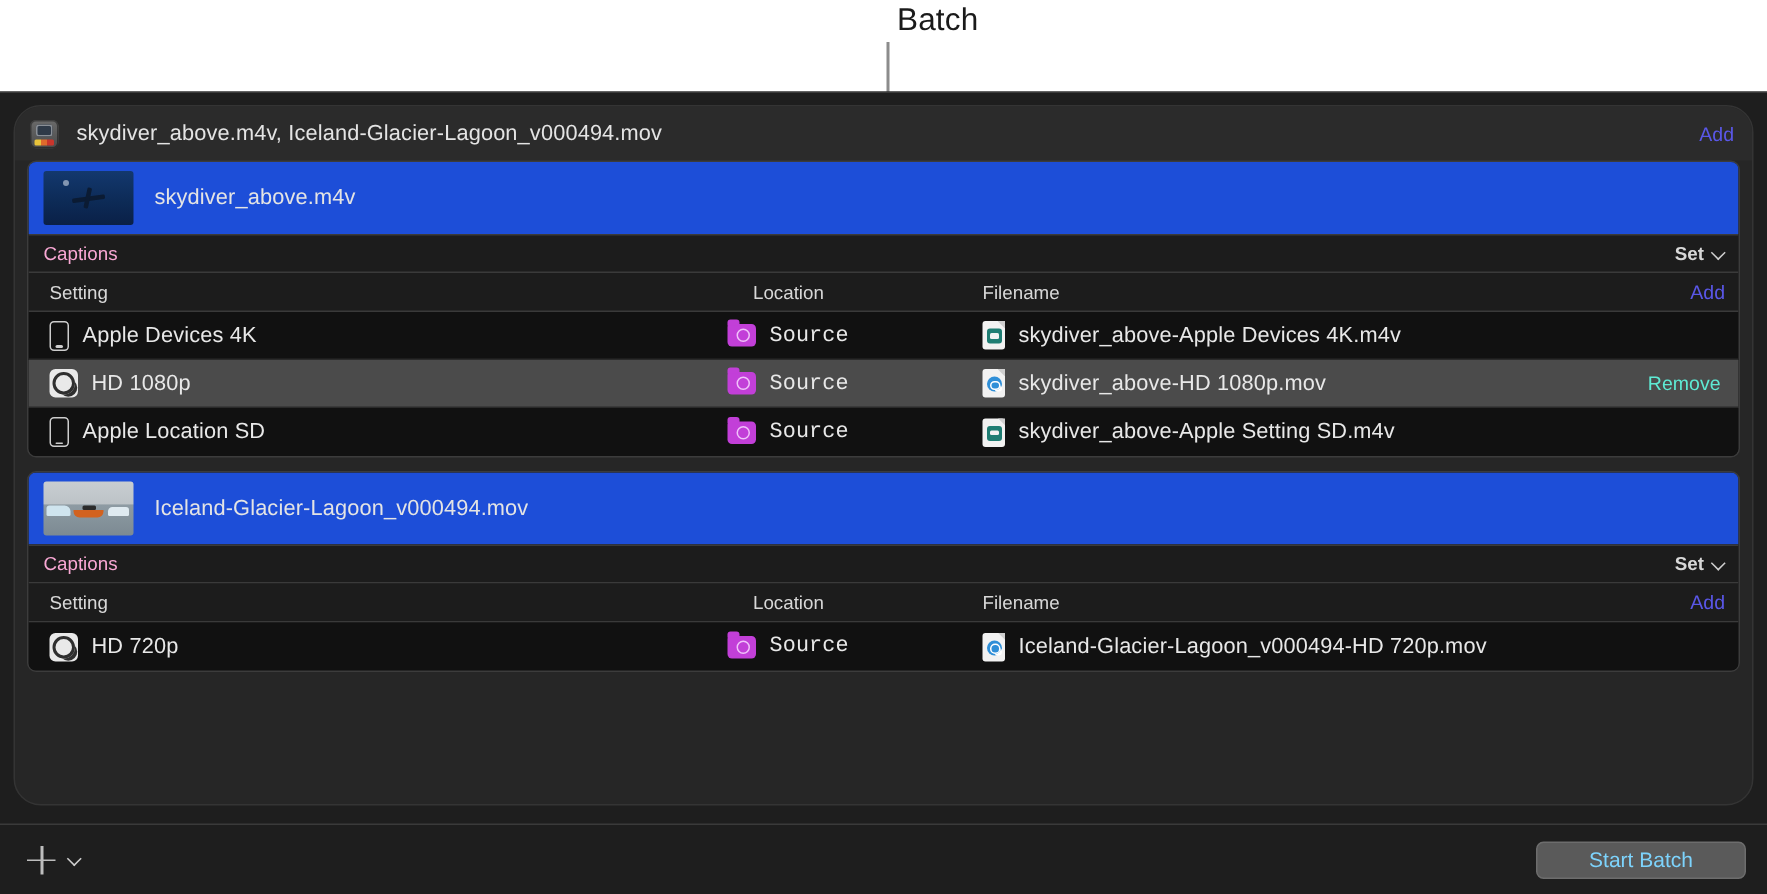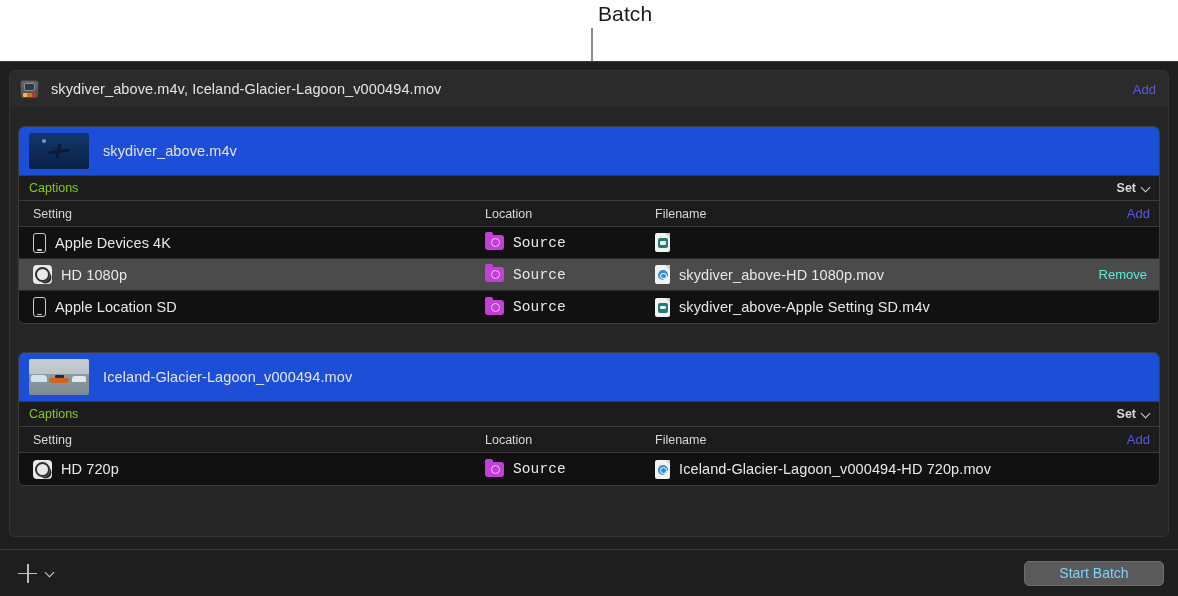--- a/index.html
+++ b/index.html
@@ -28,25 +28,24 @@
     width: 1178px; height: 535px;
     background: #1e1e1e;
     border-top: 1px solid #3a3a3a;
     display: flex; flex-direction: column;
   }
   .batch-area {
     position: relative;
     margin: 8px 9px 0 9px;
     height: 467px;
     background: #262626;
-    border-radius: 6px;
+    border-radius: 18px;
     border: 1px solid #343434;
     display: flex; flex-direction: column;
     overflow: hidden;
-    gap: 19px;
   }
 
   
   .batch-header {
     height: 36px; flex: none;
     display: flex; align-items: center;
     padding: 0 12px 0 10px;
     background: #2b2b2b;
   }
   .app-icon {
@@ -133,21 +132,21 @@
   .job-title { font-size: 14.5px; color: #e4e4e4; letter-spacing: .1px; }
 
   
   .captions-row {
     height: 26px; display: flex; align-items: center;
     padding: 0 9px 0 10px;
     background: #1c1c1c;
     border-top: 1px solid #3a3a3a;
     border-bottom: 1px solid #3a3a3a;
   }
-  .captions-label { font-size: 12.5px; color: #84cc16; flex: 1; }
+  .captions-label { font-size: 12.5px; color: #f9a8d4; flex: 1; }
   .set-btn {
     font-size: 12.5px; color: #d8d8d8; display: flex; align-items: center;
     gap: 6px; cursor: default; font-weight: bold;
   }
   .chev {
     width: 8px; height: 8px; display:inline-block; position: relative;
   }
   .chev::before{
     content:""; position:absolute; left:0; top:0px;
     width:6px; height:6px;
@@ -156,21 +155,21 @@
   }
 
   
   .col-head {
     height: 26px; display: flex; align-items: center;
     background: #1c1c1c; border-bottom: 1px solid #3a3a3a;
     position: relative; padding-right: 9px;
   }
   .col-head .c { font-size: 12.5px; color: #d8d8d8; position:absolute; }
   .c-setting  { left: 14px; }
-  .c-location { left: 466px; }
+  .c-location { left: 483px; }
   .c-filename { left: 636px; }
   .col-head .link-add { margin-left: auto; }
 
   .row {
     height: 32px; display: flex; align-items: center;
     position: relative; padding-right: 12px;
     background: #111111;
     border-bottom: 1px solid #2a2a2a;
   }
   .row:last-child { border-bottom: none; }
@@ -307,20 +306,21 @@
             <span class="cell-text">Apple Devices 4K</span>
           </div>
           <div class="cell cell-location">
             <span class="ico ico-folder"></span>
             <span class="cell-text">Source</span>
           </div>
           <div class="cell cell-filename">
             <span class="ico ico-doc m4v">
                 <span class="g"></span>
               </span>
+            <span class="cell-text">skydiver_above-Apple Devices 4K.m4v</span>
           </div>
         </div>
 
         <div class="row selected">
           <div class="cell cell-setting">
             <span class="ico ico-qt"></span>
             <span class="cell-text">HD 1080p</span>
           </div>
           <div class="cell cell-location">
             <span class="ico ico-folder"></span>

